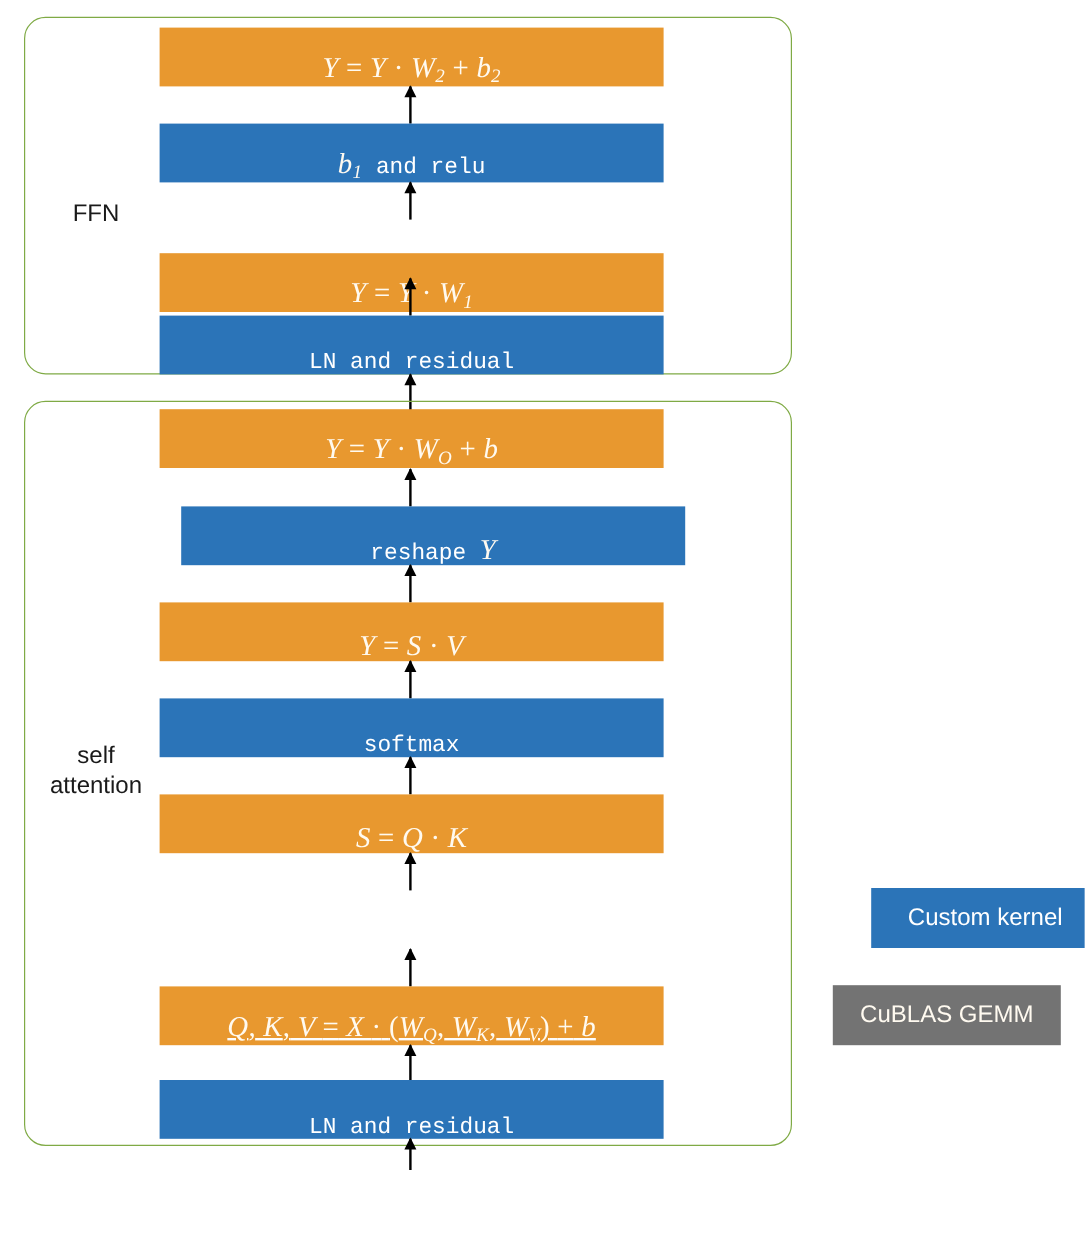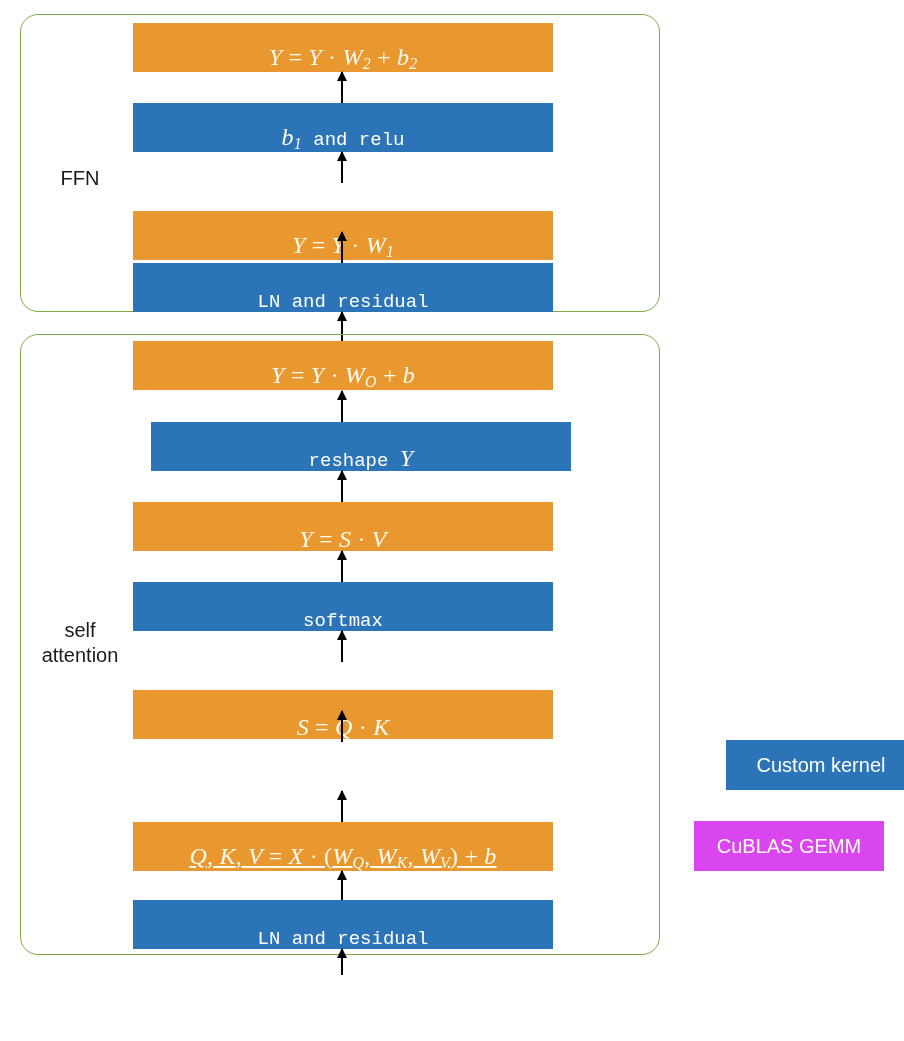--- a/index.html
+++ b/index.html
@@ -104,21 +104,21 @@
     width: 190px;
     height: 50px;
     display: flex;
     align-items: center;
     justify-content: center;
     color: #ffffff;
     font-family: "Liberation Sans", sans-serif;
     font-size: 20px;
   }
   .legend-item.blue   { background: #2b74b8; }
-  .legend-item.orange { background: #d946ef; color: #fffaf0; }
+  .legend-item.orange { background: #737373; color: #fffaf0; }
 </style>
 </head>
 <body>
 
 <div id="canvas">
 
   <div class="group-box" style="left:20px; top:14px; width:640px; height:298px;"></div>
   <div class="group-label" style="left:30px; top:166px; width:100px;">FFN</div>
 
   <div class="node orange" style="top:23px;">
@@ -159,21 +159,21 @@
   <div class="node orange" style="top:502px;">
     <span class="txt"><span class="math">Y <span class="op">=</span> S <span class="op">·</span> V</span></span>
   </div>
   <div class="arrow" style="top:551px; height:31px;"></div>
 
   <div class="node blue" style="top:582px;">
     <span class="txt"><span class="plain">softmax</span></span>
   </div>
   <div class="arrow" style="top:631px; height:31px;"></div>
 
-  <div class="node orange" style="top:662px;margin-top:28px;">
+  <div class="node orange" style="top:662px;">
     <span class="txt"><span class="math">S <span class="op">=</span> Q <span class="op">·</span> K</span></span>
   </div>
   <div class="arrow" style="top:711px; height:31px;"></div>
 
   <div class="arrow" style="top:791px; height:31px;"></div>
 
   <div class="node orange" style="top:822px;text-decoration:underline;">
     <span class="txt"><span class="math">Q<span class="op">,</span> K<span class="op">,</span> V <span class="op">=</span> X <span class="op">·</span> <span class="op">(</span>W<sub>Q</sub><span class="op">,</span> W<sub>K</sub><span class="op">,</span> W<sub>V</sub><span class="op">)</span> <span class="op">+</span> b</span></span>
   </div>
   <div class="arrow" style="top:871px; height:29px;"></div>

